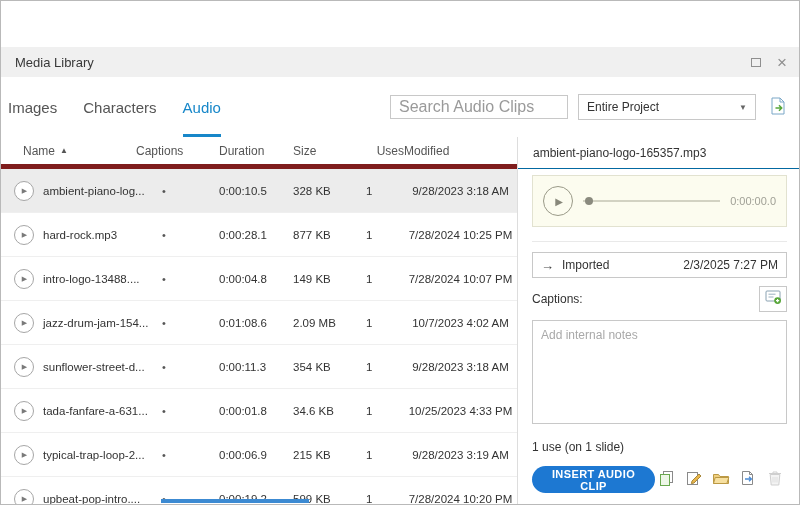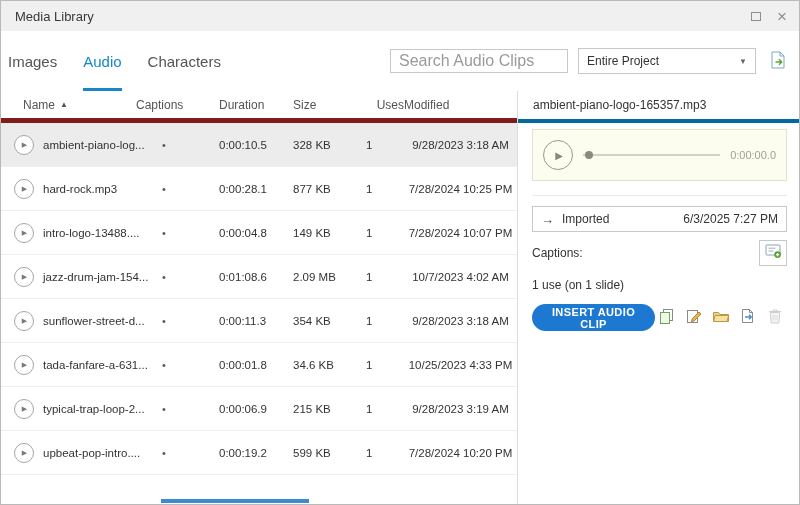--- a/index.html
+++ b/index.html
@@ -2,21 +2,21 @@
 <html><head>
 <meta charset="utf-8">
 <style>
   * { box-sizing: border-box; }
   body { margin:0; background:#e9e9e9; font-family:"Liberation Sans", sans-serif; }
   .window { width:800px; height:505px; background:#fff; border:1px solid #b9b9b9;
             position:relative; overflow:hidden; display:flex; flex-direction:column; }
 
   
   .titlebar { height:30px; background:#f0f0f0; display:flex; align-items:center;
-              padding:0 12px 0 14px; flex:0 0 auto; }
+              padding:0 12px 0 14px; flex:0 0 auto;margin-top:46px; }
   .titlebar-title { font-size:13px; color:#383838; }
   .titlebar-controls { margin-left:auto; display:flex; align-items:center; gap:16px; }
   .restore-btn { width:10px; height:9px; border:1px solid #8f8f8f; background:none; padding:0; }
   .close-btn { font-size:17px; color:#8f8f8f; line-height:1; background:none; border:none; padding:0; }
 
   
   .toolbar { height:60px; display:flex; align-items:center; padding:0 7px; flex:0 0 auto; }
   .tab { height:60px; display:flex; align-items:center; margin-right:26px; font-size:15px;
          color:#555; border-bottom:3px solid transparent; padding-top:3px; cursor:default; }
   .tab.active { color:#1787c9; border-bottom-color:#1787c9; }
@@ -54,21 +54,21 @@
               margin:0 9px 0 13px; flex:0 0 auto; padding:0; }
   .play-glyph { font-size:7px; color:#7a7a7a; margin-left:1px; }
   .cell-captions { width:83px; padding-left:26px; color:#555; font-size:11px; }
   .cell-duration { width:74px; }
   .cell-size { width:73px; }
   .cell-uses { width:38px; }
   .cell-modified { flex:1;text-align:center; }
 
   
   .details { flex:1; display:flex; flex-direction:column; min-width:0; }
-  .details-header { height:32px; border-bottom:4px solid #0369a1; display:flex; align-items:center;
+  .details-header { height:32px; border-bottom:1px solid #0369a1; display:flex; align-items:center;
                     padding-left:15px; font-size:12px; color:#333; flex:0 0 auto; }
   .details-body { flex:1; padding:6px 12px 8px 14px; display:flex; flex-direction:column; }
 
   .player-card { height:52px; border:1px solid #e2e2d0; background:#fcfcef; display:flex;
                  align-items:center; padding:0 10px; flex:0 0 auto; }
   .player-play { width:30px; height:30px; border:1px solid #9a9a88; border-radius:50%;
                  background:none; display:flex; align-items:center; justify-content:center; padding:0; }
   .player-play .play-glyph { font-size:10px; color:#88887a; margin-left:2px; }
   .player-track { flex:1; height:2px; background:#d2d2c2; margin:0 10px; position:relative; }
   .player-thumb { position:absolute; left:2px; top:-3px; width:8px; height:8px; border-radius:50%;
@@ -118,22 +118,22 @@
   <div class="titlebar">
     <span class="titlebar-title">Media Library</span>
     <span class="titlebar-controls">
       <button class="restore-btn"></button>
       <button class="close-btn">×</button>
     </span>
   </div>
 
   <div class="toolbar">
     <div class="tab">Images</div>
+    <div class="tab">Characters</div>
     <div class="tab active">Audio</div>
-    <div class="tab">Characters</div>
     <input class="search-input" type="text" placeholder="Search Audio Clips" style="">
     <div class="scope-select">
       <span>Entire Project</span>
       <span class="caret">▼</span>
     </div>
     <button class="import-media-btn">
       <span>
         <svg width="20" height="20" viewBox="0 0 20 20">
           <path d="M4 2h8l4 4v12H4z" fill="#fff" stroke="#7aa7c7"></path>
           <path d="M12 2v4h4" fill="none" stroke="#7aa7c7"></path>
@@ -287,37 +287,38 @@
           <div class="player-track">
             <div class="player-thumb"></div>
           </div>
           <span class="player-time">0:00:00.0</span>
         </div>
 
         <div class="meta-section">
           <div class="imported-box">
             <span class="import-arrow">→</span>
             <span>Imported</span>
-            <span class="imported-date">6/3/2025 7:27 PM</span>
+            <span class="imported-date">2/3/2025 7:27 PM</span>
           </div>
 
           <div class="captions-row">
             <span class="captions-label">Captions:</span>
             <button class="captions-btn">
               <span>
                 <svg width="17" height="15" viewBox="0 0 17 15">
                   <rect x="1" y="1" width="14" height="10" rx="1" fill="#fff" stroke="#8aa2b2"></rect>
                   <path d="M3.5 4.2h7M3.5 7h5" stroke="#9ab0bf" fill="none"></path>
                   <circle cx="12.6" cy="10.6" r="3.4" fill="#57a639"></circle>
                   <path d="M12.6 9v3.2M11 10.6h3.2" stroke="#fff" stroke-width="1.1"></path>
                 </svg>
               </span>
             </button>
           </div>
 
+          <textarea class="notes-area" placeholder="Add internal notes" style=""></textarea>
 
           <div class="usage-summary">1 use (on 1 slide)</div>
 
 
           <div class="actions-row">
             <button class="insert-btn">INSERT AUDIO CLIP</button>
             <div class="action-icons">
               <button class="icon-btn">
                 <span>
                   <svg width="16" height="16" viewBox="0 0 16 16">

